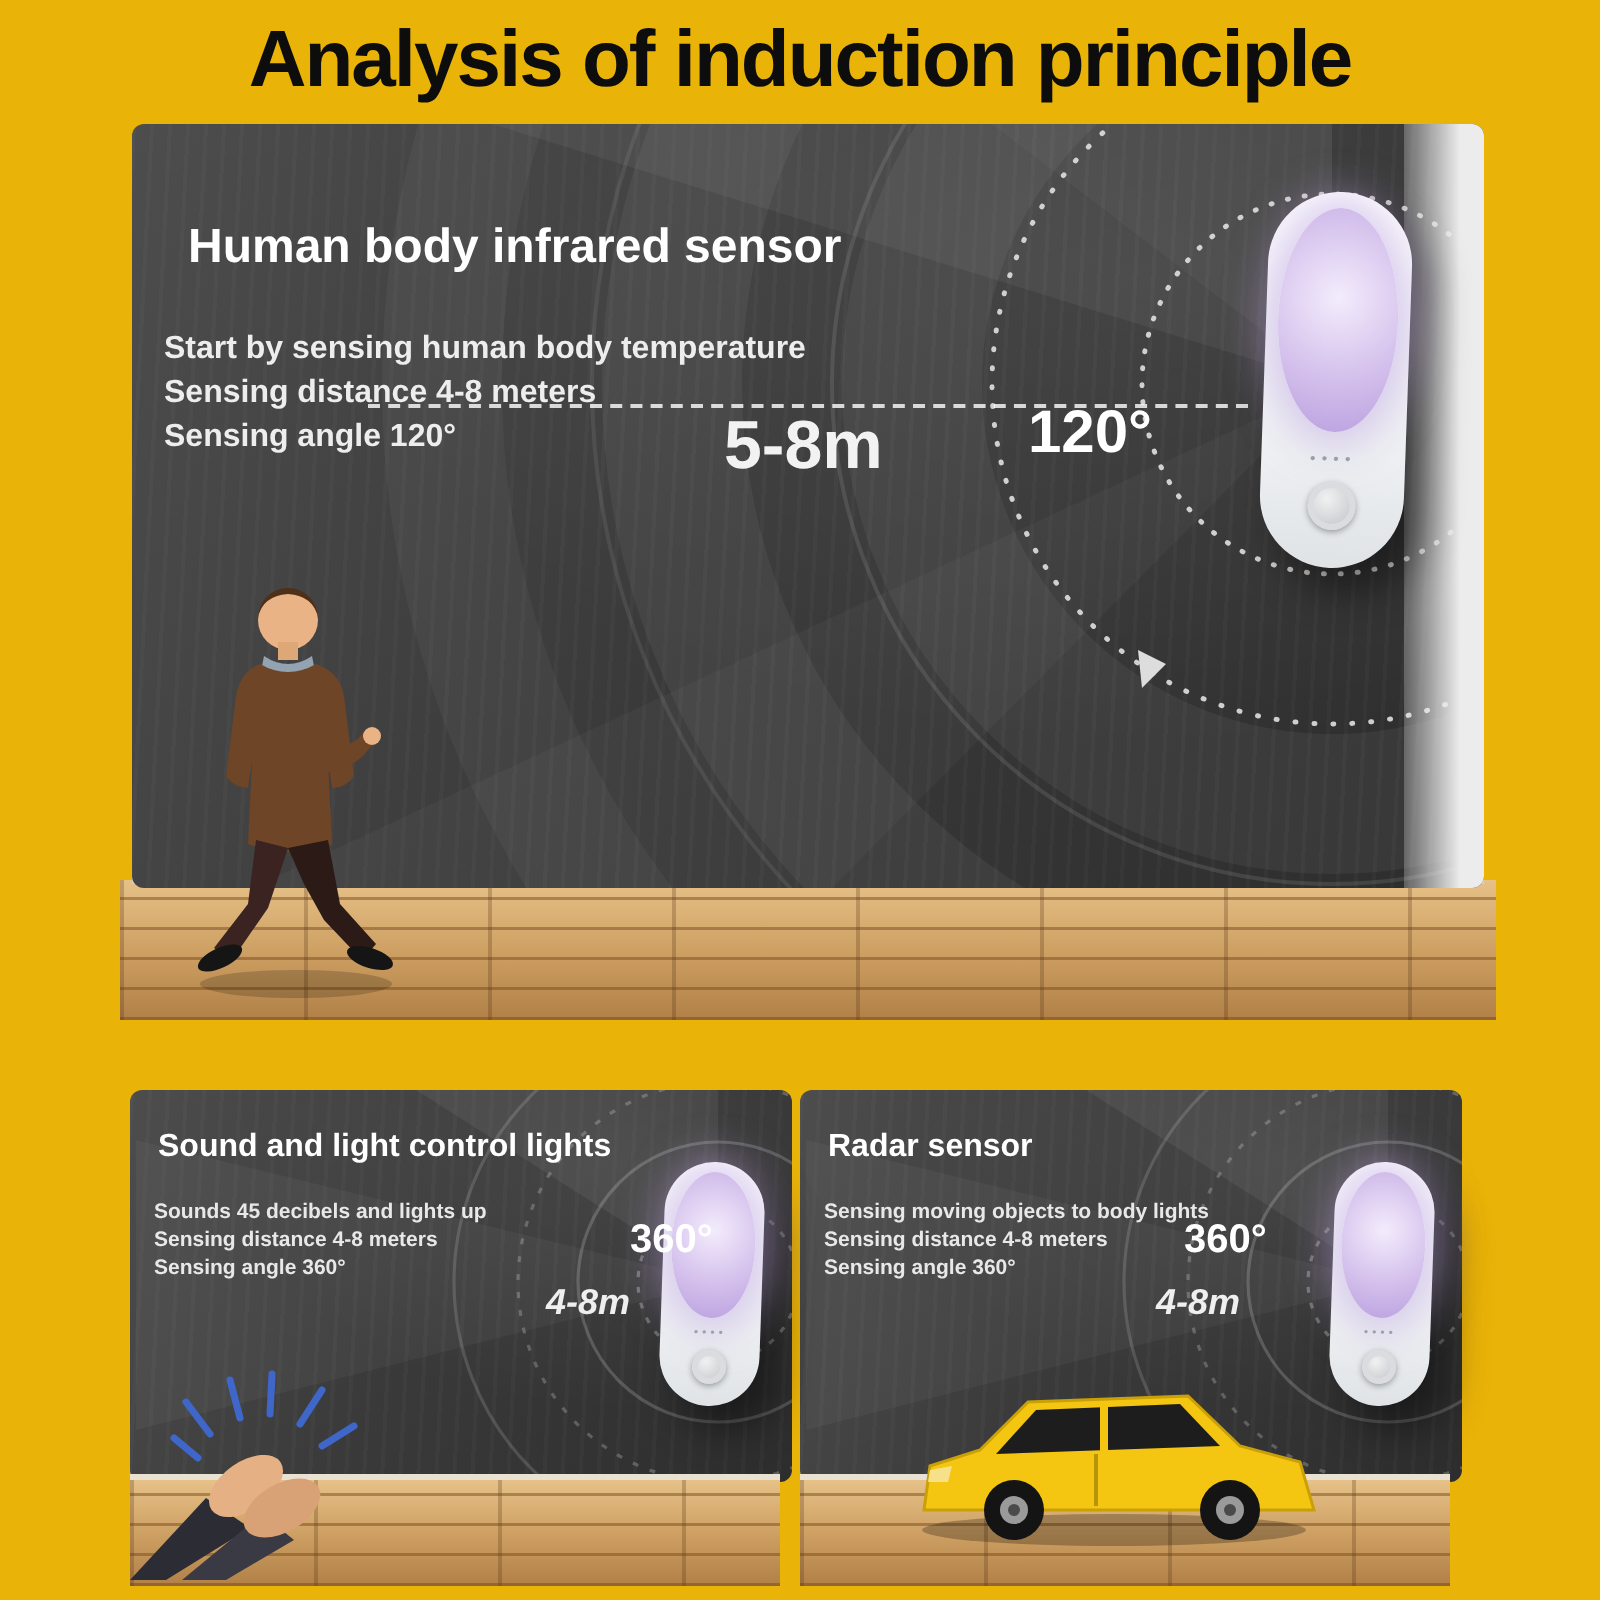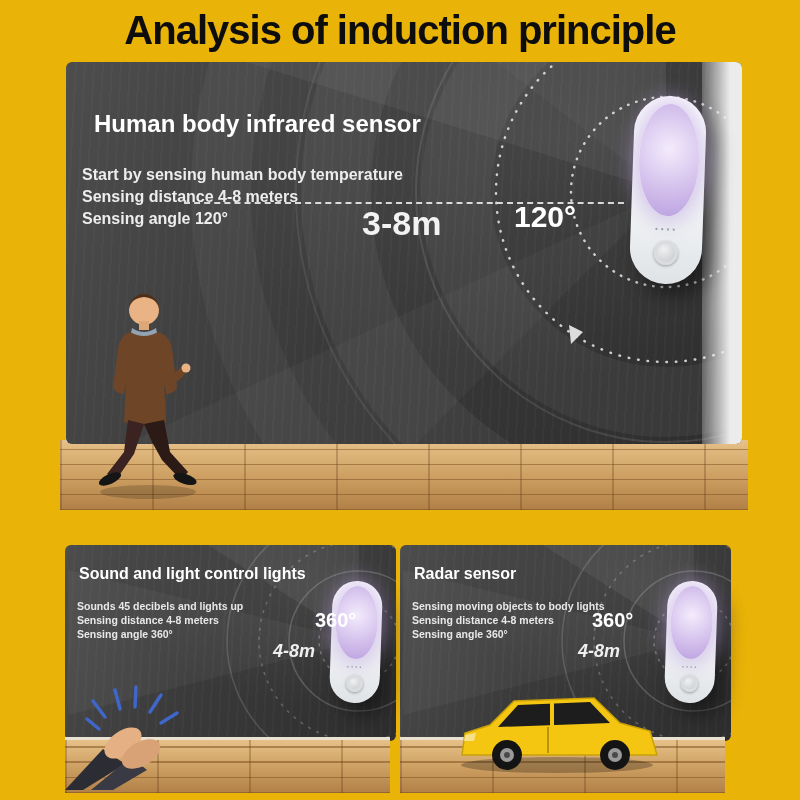--- a/index.html
+++ b/index.html
@@ -102,21 +102,21 @@
         <polygon points="503,263 517,270 505,282" fill="#dddddd"></polygon>
       </svg>
       <div class="wall-strip"></div>
       <div class="m-heading">Human body infrared sensor</div>
       <div class="m-lines">
         <div>Start by sensing human body temperature</div>
         <div>Sensing distance 4-8 meters</div>
         <div>Sensing angle 120°</div>
       </div>
       <div class="dash-line"></div>
-      <div class="m-distance">3-8m</div>
+      <div class="m-distance">5-8m</div>
       <div class="m-angle">120°</div>
     </div>
 
     <div class="lamp lamp-lg">
       <div class="lamp-body">
         <div class="lamp-glow"></div>
         <div class="lamp-dots">••••</div>
         <div class="lamp-btn"></div>
       </div>
     </div>

